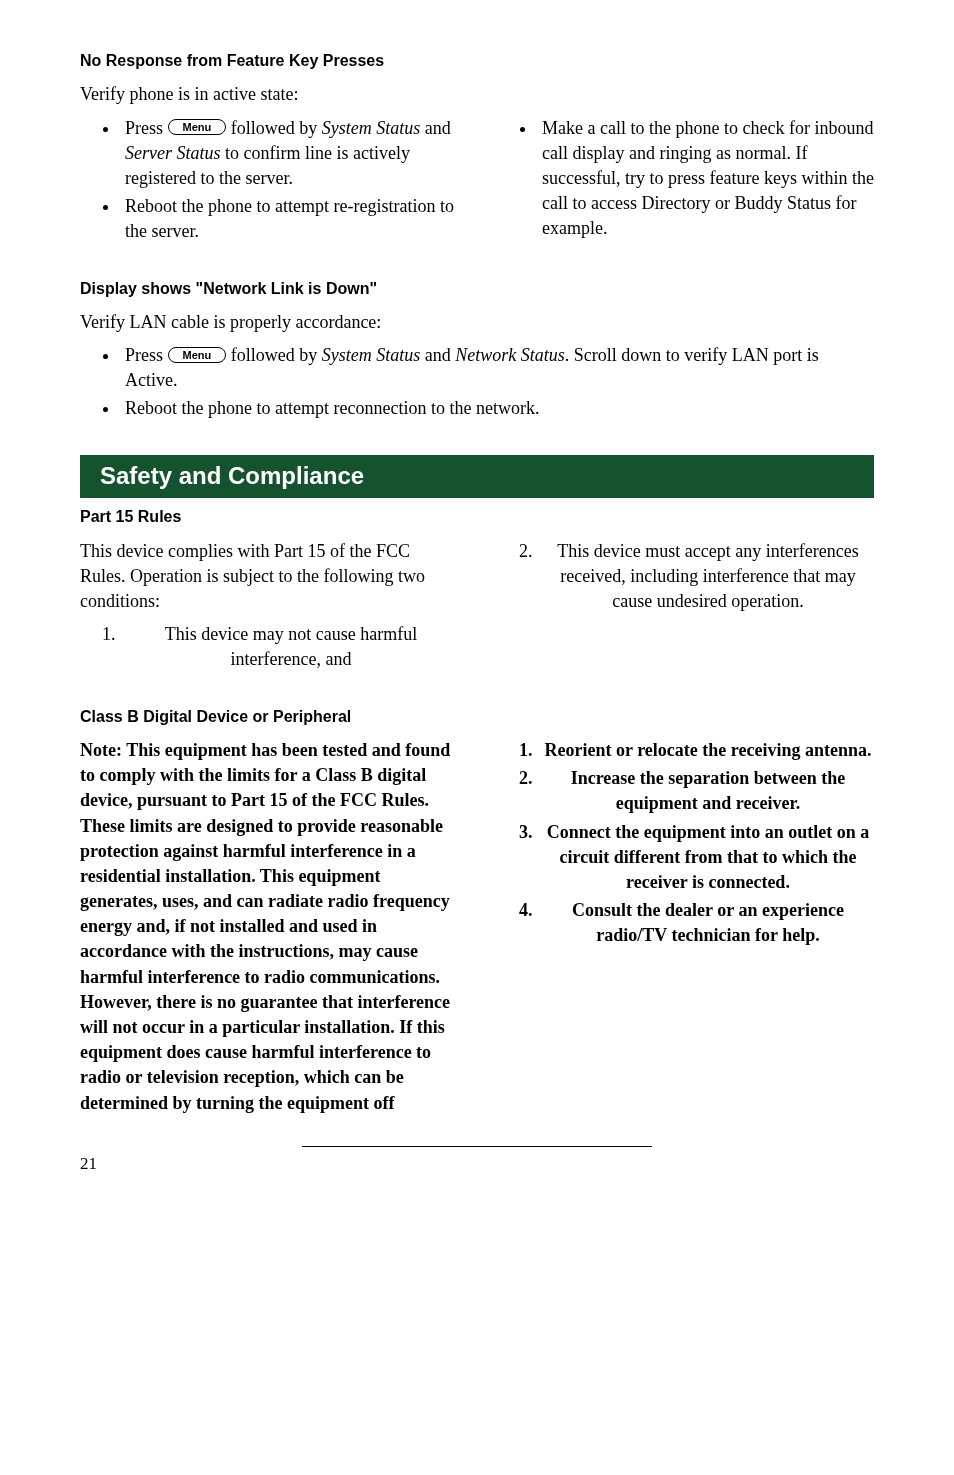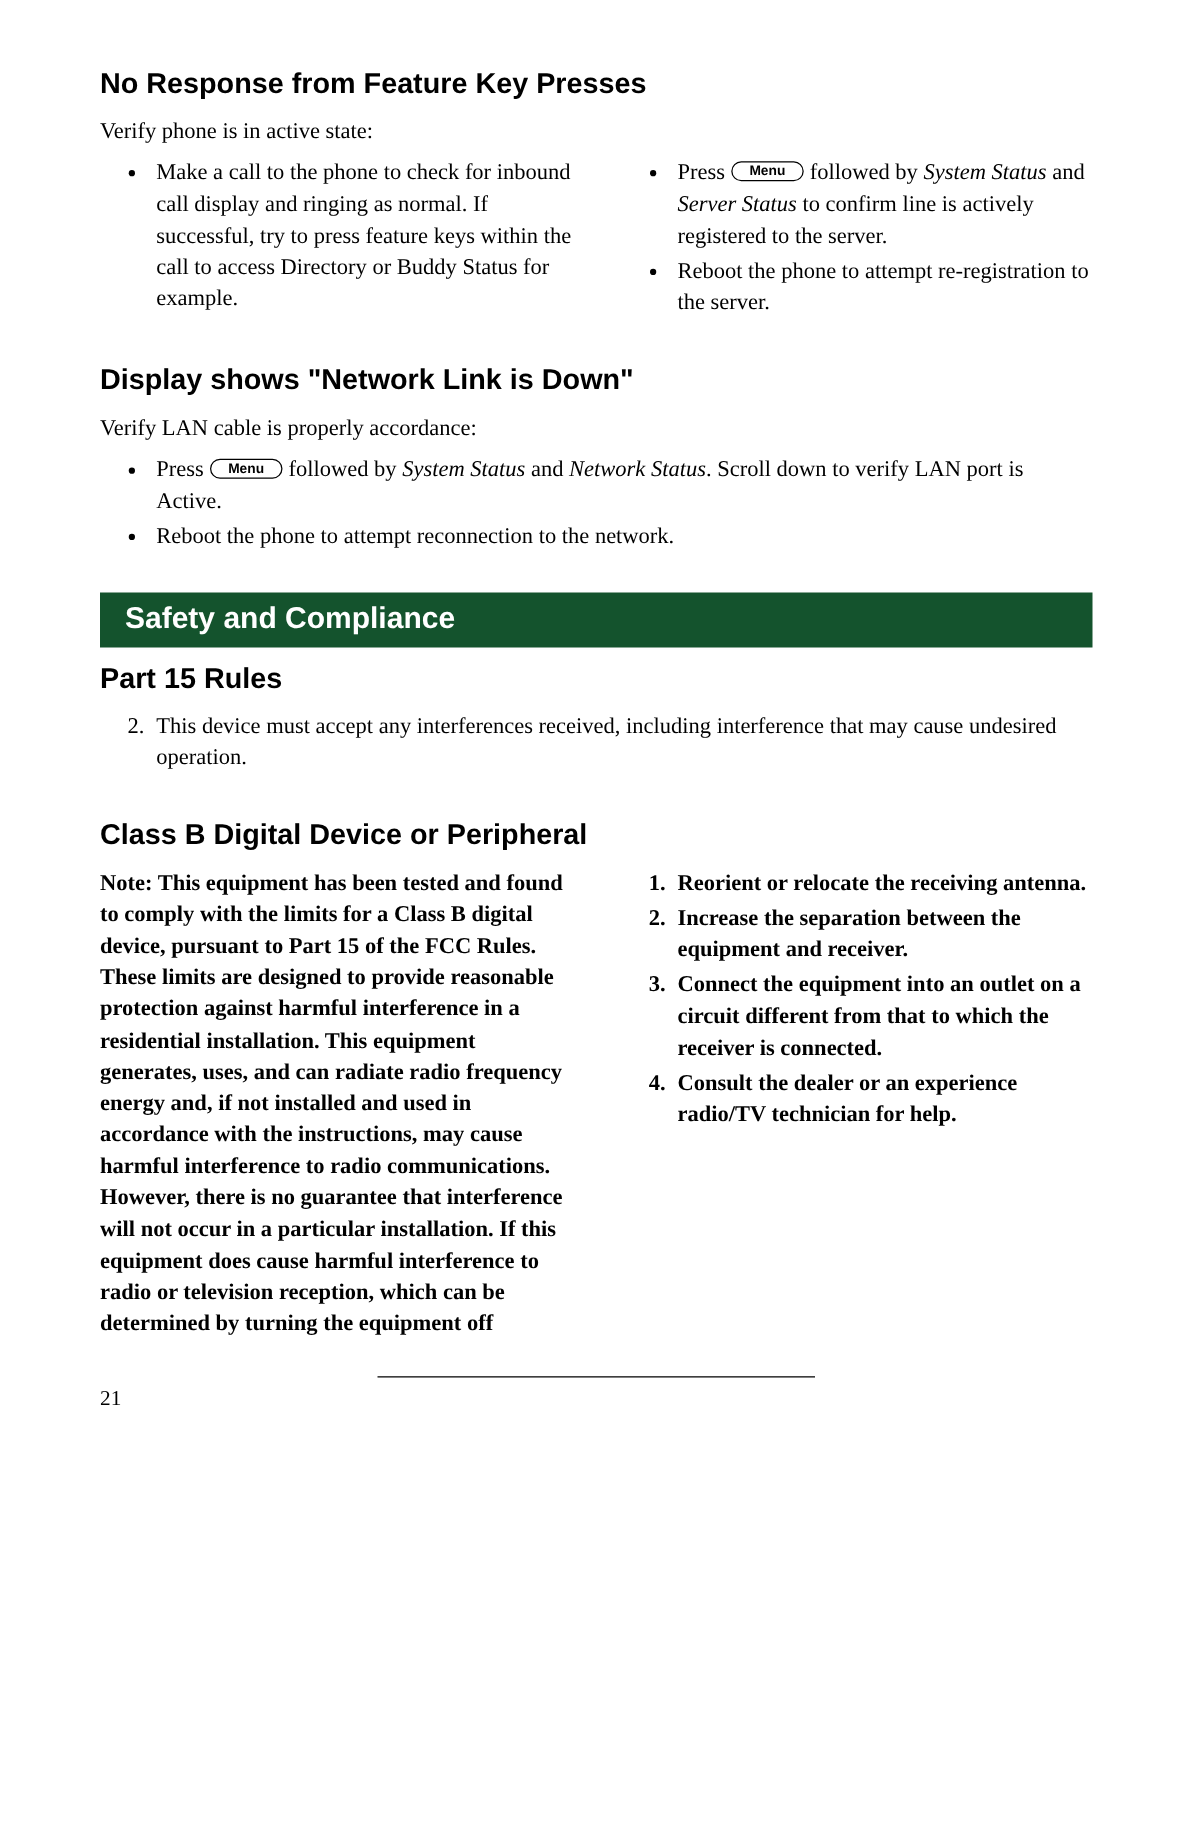--- a/index.html
+++ b/index.html
@@ -9,21 +9,21 @@
     line-height: 1.4;
     color: #000;
     background: #fff;
     width: 954px;
     margin: 0 auto;
     padding: 50px 80px 30px 80px;
   }
   .heading-bold {
     font-family: Arial, Helvetica, sans-serif;
     font-weight: 900;
-    font-size: 23px;
+    font-size: 16px;
     margin-bottom: 10px;
   }
   .body-text {
     margin-bottom: 8px;
   }
   .two-col {
     display: flex;
     gap: 40px;
     margin-bottom: 30px;
   }
@@ -38,20 +38,21 @@
     margin-bottom: 3px;
     padding-left: 5px;
   }
   ol.nums {
     list-style: decimal;
     padding-left: 40px;
   }
   ol.nums li {
     margin-bottom: 3px;
     padding-left: 5px;
+    text-align: center;
   }
   .section-bar {
     background: #14532d;
     color: #fff;
     font-family: Arial, Helvetica, sans-serif;
     font-weight: 900;
     font-size: 24px;
     padding: 4px 20px 6px 20px;
     margin-top: 30px;
     margin-bottom: 8px;
@@ -82,29 +83,29 @@
   .section-gap { margin-top: 28px; }
 </style>
 </head>
 <body>
 
 <div class="heading-bold">No Response from Feature Key Presses</div>
 <div class="body-text">Verify phone is in active state:</div>
 <div class="two-col">
   <div class="col">
     <ul class="bullets">
-      <li>Make a call to the phone to check for inbound call display and ringing as normal.  If successful, try to press feature keys within the call to access Directory or Buddy Status for example.</li>
+      <li>
+        <span>Press </span><span class="menu-button">Menu</span><span> followed by </span><span class="italic">System Status</span><span> and </span><span class="italic">Server Status</span><span> to confirm line is actively registered to the server.</span>
+      </li>
+      <li>Reboot the phone to attempt re-registration to the server.</li>
     </ul>
   </div>
   <div class="col">
     <ul class="bullets">
-      <li>
-        <span>Press </span><span class="menu-button">Menu</span><span> followed by </span><span class="italic">System Status</span><span> and </span><span class="italic">Server Status</span><span> to confirm line is actively registered to the server.</span>
-      </li>
-      <li>Reboot the phone to attempt re-registration to the server.</li>
+      <li>Make a call to the phone to check for inbound call display and ringing as normal.  If successful, try to press feature keys within the call to access Directory or Buddy Status for example.</li>
     </ul>
   </div>
 </div>
 
 <div class="heading-bold section-gap">Display shows "Network Link is Down"</div>
 <div class="body-text">Verify LAN cable is properly accordance:</div>
 <div class="two-col">
   <div class="col">
     <ul class="bullets">
       <li>
@@ -112,20 +113,26 @@
       </li>
       <li>Reboot the phone to attempt reconnection to the network.</li>
     </ul>
   </div>
 </div>
 
 <div class="section-bar">Safety and Compliance</div>
 
 <div class="heading-bold">Part 15 Rules</div>
 <div class="two-col">
+  <div class="col">
+    <div class="body-text">This device complies with Part 15 of the FCC Rules.  Operation is subject to the following two conditions:</div>
+    <ol class="nums">
+      <li>This device may not cause harmful interference, and</li>
+    </ol>
+  </div>
   <div class="col">
     <ol class="nums" start="2">
       <li>This device must accept any interferences received, including interference that may cause undesired operation.</li>
     </ol>
   </div>
 </div>
 
 <div class="heading-bold">Class B Digital Device or Peripheral</div>
 <div class="two-col" style="margin-bottom:0;font-weight:bold;">
   <div class="col">

